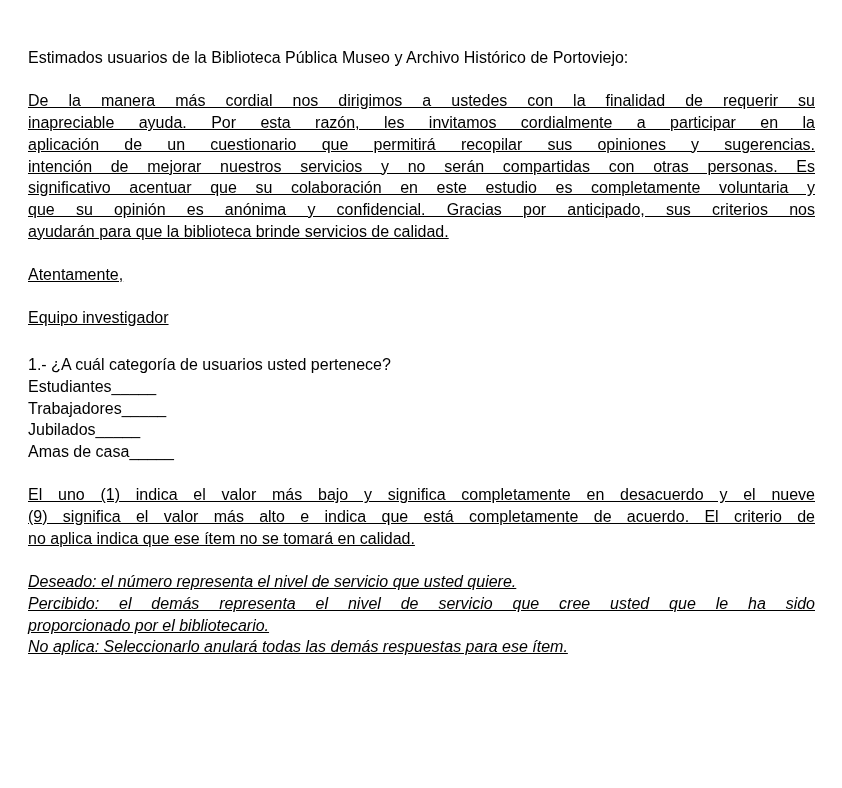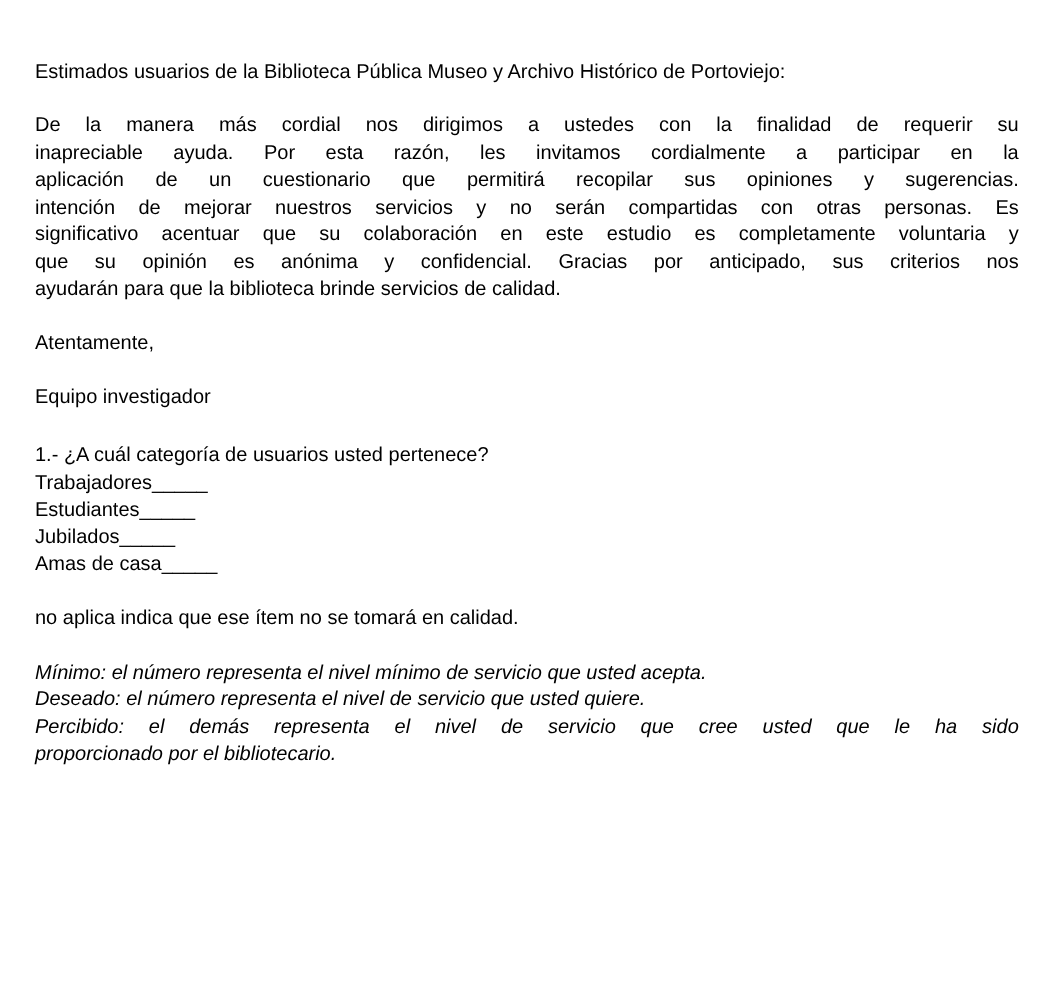--- a/index.html
+++ b/index.html
@@ -26,21 +26,21 @@
   }
   .line {
     white-space: normal;
     text-align: left;
   }
   
   .j {
     text-align: justify;
     text-align-last: justify;
   }
-  .mt1 { margin-top: 21.7px; }   
+  .mt1 { margin-top: 21.7px; text-decoration: underline; }   
   .mt2 { margin-top: 25px; }   
   .italic { font-style: italic; }
 </style>
 </head>
 <body>
 
 <div class="page">
 
   <div class="line">Estimados usuarios de la Biblioteca Pública Museo y Archivo Histórico de Portoviejo:</div>
 
@@ -53,30 +53,32 @@
     <div class="line j">que su opinión es anónima y confidencial. Gracias por anticipado, sus criterios nos</div>
     <div class="line">ayudarán para que la biblioteca brinde servicios de calidad.</div>
   </div>
 
   <div class="line mt1">Atentamente,</div>
 
   <div class="line mt1">Equipo investigador</div>
 
   <div class="mt2">
     <div class="line">1.- ¿A cuál categoría de usuarios usted pertenece?</div>
+    <div class="line">Estudiantes_____</div>
     <div class="line">Trabajadores_____</div>
-    <div class="line">Estudiantes_____</div>
     <div class="line">Jubilados_____</div>
     <div class="line">Amas de casa_____</div>
   </div>
 
   <div class="mt1">
+    <div class="line j">El uno (1) indica el valor más bajo y significa completamente en desacuerdo y el nueve</div>
+    <div class="line j">(9) significa el valor más alto e indica que está completamente de acuerdo. El criterio de</div>
     <div class="line">no aplica indica que ese ítem no se tomará en calidad.</div>
   </div>
 
   <div class="mt1 italic">
-    <div class="line">Mínimo: el número representa el nivel mínimo de servicio que usted acepta.</div>
     <div class="line">Deseado: el número representa el nivel de servicio que usted quiere.</div>
     <div class="line j">Percibido: el demás representa el nivel de servicio que cree usted que le ha sido</div>
     <div class="line">proporcionado por el bibliotecario.</div>
+    <div class="line">No aplica: Seleccionarlo anulará todas las demás respuestas para ese ítem.</div>
   </div>
 
 </div>
 
 </body></html>

